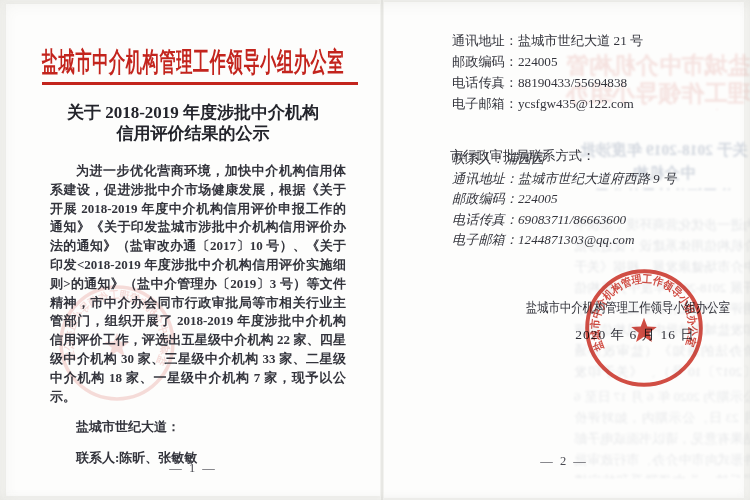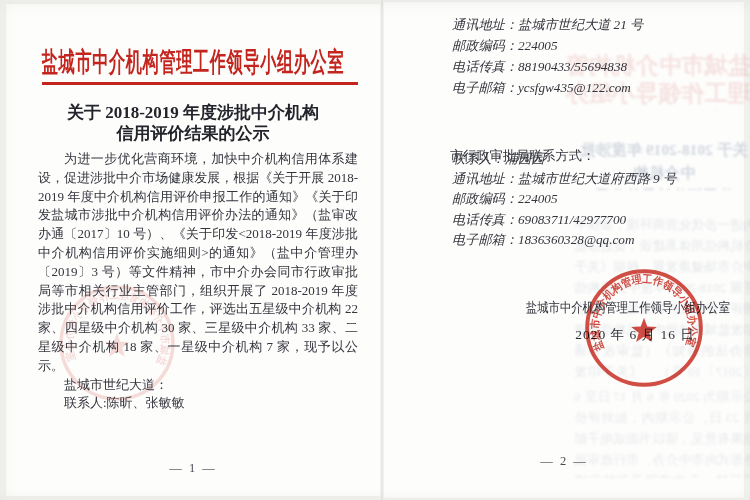--- a/index.html
+++ b/index.html
@@ -28,31 +28,31 @@
   .red-rule { position:absolute; top:78px; left:36px; width:316px; height:3px; background:#c3241d; z-index:2; }
   .doc-title {
     position:absolute; top:98px; left:0; right:0; text-align:center;
     font-size:17px; font-weight:bold; line-height:21px; color:#23242b; z-index:2;
   }
   .body-block {
     position:absolute; top:146px; left:32px; width:320px;
     font-size:13px; line-height:18.8px; color:#33343c;
     text-align:justify; z-index:2;
   }
-  .body-block p { margin:0; text-indent:2em; }
+  .body-block p { margin:12px; text-indent:2em;font-weight:bold; }
   .page-num {
     position:absolute; left:0; right:0; text-align:center;
     font-size:12.5px; color:#4a4b52; letter-spacing:2px; z-index:2;
   }
   .pn1 { top:457px; }
   .pn2 { top:452px; }
 
   
   .contact-block { position:absolute; left:68px; font-size:13.2px; color:#33343c; z-index:2; }
-  .cb1 { top:12px;  line-height:21px;font-style:italic; }
+  .cb1 { top:28px;  line-height:21px; }
   .section-heading { position:absolute; left:66px; top:127px; font-size:13.2px; color:#33343c; z-index:2;margin-top:18px; }
   .cb2 { top:147px; line-height:20.2px;font-style:italic; }
   .signature-org {
     position:absolute; top:297px; right:14px; white-space:nowrap;
     transform:scaleX(.84); transform-origin:right center;
     font-size:13.5px; color:#2e2f37; z-index:2;
   }
   .signature-date {
     position:absolute; top:324px; left:170px; right:28px; text-align:center;
     font-size:13.5px; color:#2e2f37; letter-spacing:1px; z-index:2;
@@ -137,22 +137,22 @@
       <div>电话传真：88190433/55694838</div>
       <div>电子邮箱：ycsfgw435@122.com</div>
     </div>
 
     <div class="section-heading">市行政审批局联系方式：</div>
 
     <div class="contact-block cb2">
       <div>联系人：浦园园</div>
       <div>通讯地址：盐城市世纪大道府西路 9 号</div>
       <div>邮政编码：224005</div>
-      <div>电话传真：69083711/42977700</div>
-      <div>电子邮箱：1836360328@qq.com</div>
+      <div>电话传真：69083711/86663600</div>
+      <div>电子邮箱：1244871303@qq.com</div>
     </div>
 
     <div class="signature-org">盐城市中介机构管理工作领导小组办公室</div>
     <div class="signature-date">2020 年 6 月 16 日</div>
 
     <div class="seal-box">
       <svg viewBox="0 0 120 120">
         <circle cx="60" cy="60" r="55" fill="none" stroke="#cf3a30" stroke-width="3.8"></circle>
         <polygon points="60,50 63.17,58.63 72.36,58.98 65.14,64.67 67.64,73.52 60,68.4 52.36,73.52 54.86,64.67 47.64,58.98 56.83,58.63" fill="#cf3a30"></polygon>
         <defs>

